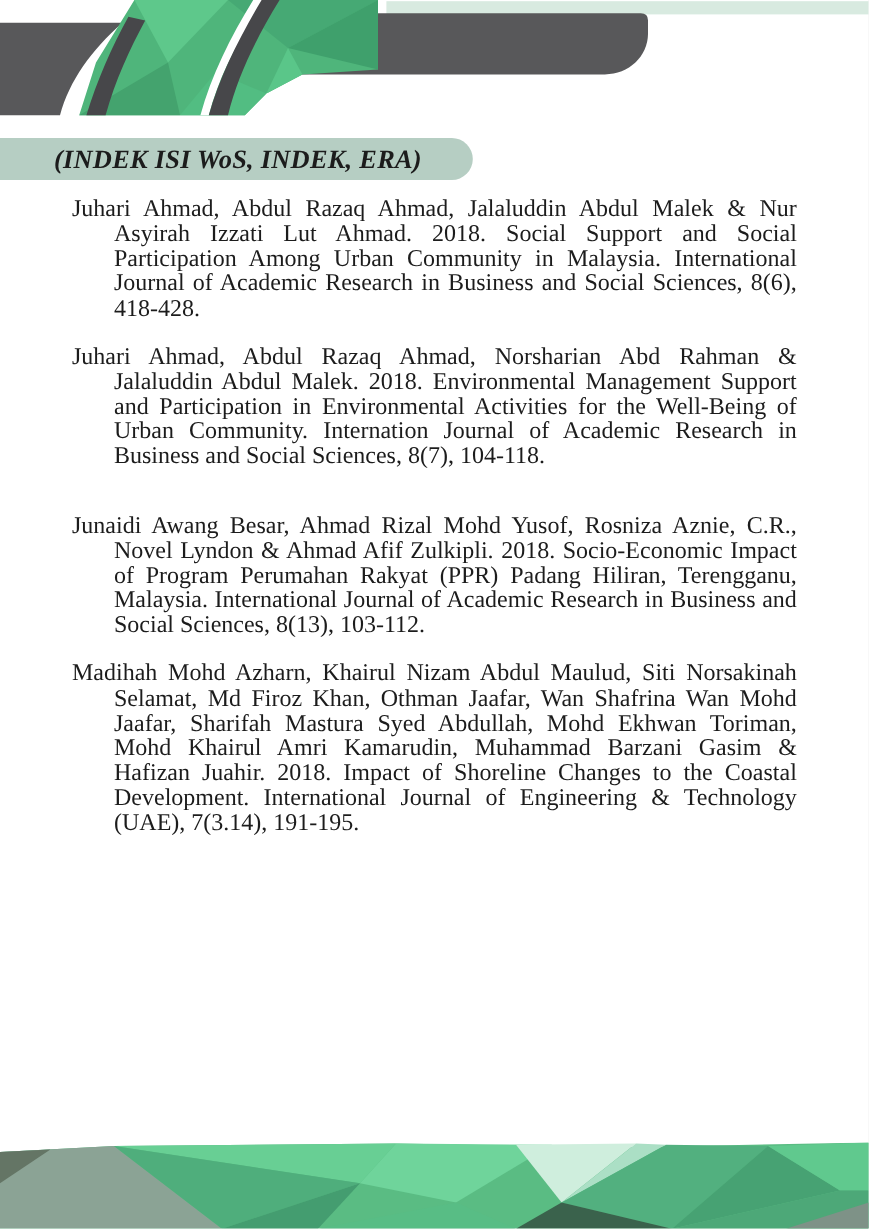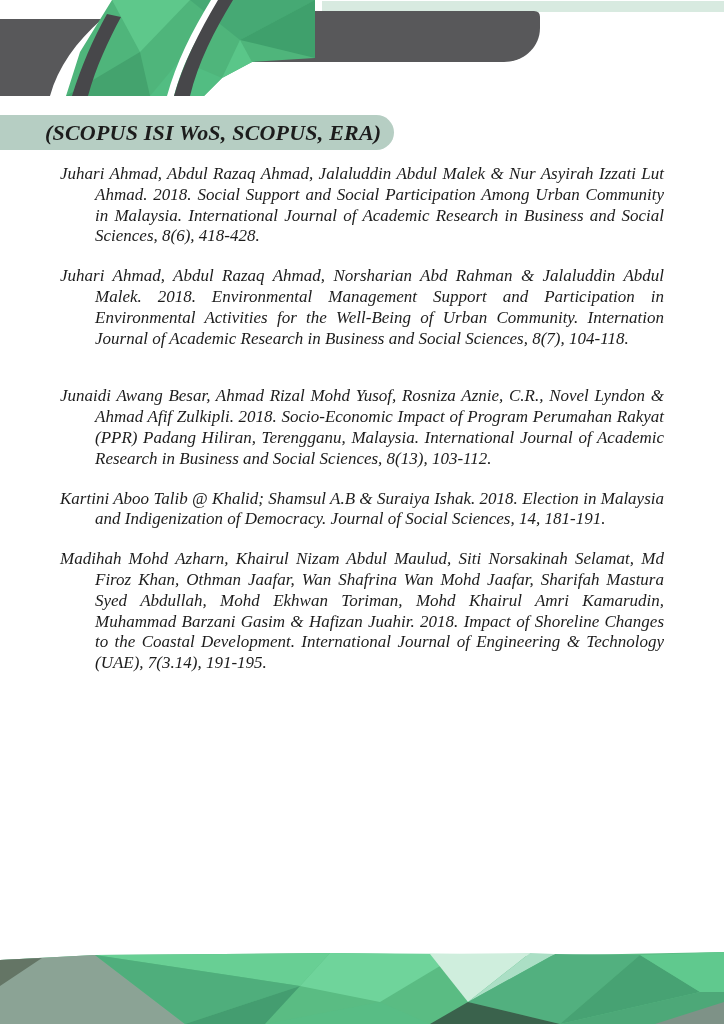--- a/index.html
+++ b/index.html
@@ -32,22 +32,21 @@
     white-space:nowrap;
   }
 
   .pub-list {
     position:absolute;
     top:164px; left:60px;
     width:604px;
     color:#1c1c1c;
   }
   .pub-list p.entry {
-    font-style:italic;
-    font-size:17px;
+    font-size:20px;
     line-height:20.8px;
     text-align:justify;
     padding-left:35px;
     text-indent:-35px;
     margin:0 0 19px 0;
   }
   .pub-list p.entry.gap-large { margin-bottom:37px; }
 </style>
 </head>
 <body>
@@ -64,33 +63,32 @@
     <polygon points="315,0 315,58 240,40" fill="#3fa06c"></polygon>
     <polygon points="66,96 140,52 150,96" fill="#44a36e"></polygon>
     <polygon points="150,96 204,96 222,78 180,60" fill="#52bd82"></polygon>
     <polygon points="240,40 252,62 222,78" fill="#5ac689"></polygon>
     <path d="M211 0 C192 31 176 63 167 96 L174 96 C183 63 198 31 225 0 Z" fill="#ffffff"></path>
     <path d="M107 14 C93 39 81 67 72 96 L88 96 C96 67 108 41 121 17 Z" fill="#47474a"></path>
     <path d="M218 0 C199 32 183 64 174 96 L190 96 C198 63 214 31 233 0 Z" fill="#47474a"></path>
   </svg>
 
   <div class="heading-pill" style="background: rgb(182, 206, 195);">
-    <h1>(SCOPUS ISI WoS, SCOPUS, ERA)</h1>
+    <h1>(INDEK ISI WoS, INDEK, ERA)</h1>
   </div>
 
   <div class="pub-list" id="pub-list">
     <p class="entry"><span>Juhari Ahmad, Abdul Razaq Ahmad, Jalaluddin Abdul Malek &amp; Nur Asyirah Izzati Lut Ahmad. 2018. Social Support and Social Participation Among Urban Community in Malaysia. International Journal of Academic Research in Business and Social Sciences, 8(6), 418-428.</span></p>
 
     <p class="entry gap-large"><span>Juhari Ahmad, Abdul Razaq Ahmad, Norsharian Abd Rahman &amp; Jalaluddin Abdul Malek. 2018. Environmental Management Support and Participation in Environmental Activities for the Well-Being of Urban Community. Internation Journal of Academic Research in Business and Social Sciences, 8(7), 104-118.</span></p>
 
     <p class="entry"><span>Junaidi Awang Besar, Ahmad Rizal Mohd Yusof, Rosniza Aznie, C.R., Novel Lyndon &amp; Ahmad Afif Zulkipli. 2018. Socio-Economic Impact of Program Perumahan Rakyat (PPR) Padang Hiliran, Terengganu, Malaysia. International Journal of Academic Research in Business and Social Sciences, 8(13), 103-112.</span></p>
 
 
 
-    <p class="entry"><span>Kartini Aboo Talib @ Khalid; Shamsul A.B &amp; Suraiya Ishak. 2018. Election in Malaysia and Indigenization of Democracy. Journal of Social Sciences, 14, 181-191.</span></p>
 
     <p class="entry"><span>Madihah Mohd Azharn, Khairul Nizam Abdul Maulud, Siti Norsakinah Selamat, Md Firoz Khan, Othman Jaafar, Wan Shafrina Wan Mohd Jaafar, Sharifah Mastura Syed Abdullah, Mohd Ekhwan Toriman, Mohd Khairul Amri Kamarudin, Muhammad Barzani Gasim &amp; Hafizan Juahir. 2018. Impact of Shoreline Changes to the Coastal Development. International Journal of Engineering &amp; Technology (UAE), 7(3.14), 191-195.</span></p>
   </div>
 
   <svg class="footer-art" viewBox="0 0 724 72" aria-hidden="true">
     <path d="M0 8 L95 3 L330 1 L520 4 L724 0 V72 H0 Z" fill="#5abc83"></path>
     <polygon points="0,8 95,3 185,72 0,72" fill="#8ba395"></polygon>
     <polygon points="0,8 42,6 0,34" fill="#647565"></polygon>
     <polygon points="95,3 330,1 300,34" fill="#68cf94"></polygon>
     <polygon points="95,3 300,34 185,72" fill="#4fae7c"></polygon>

